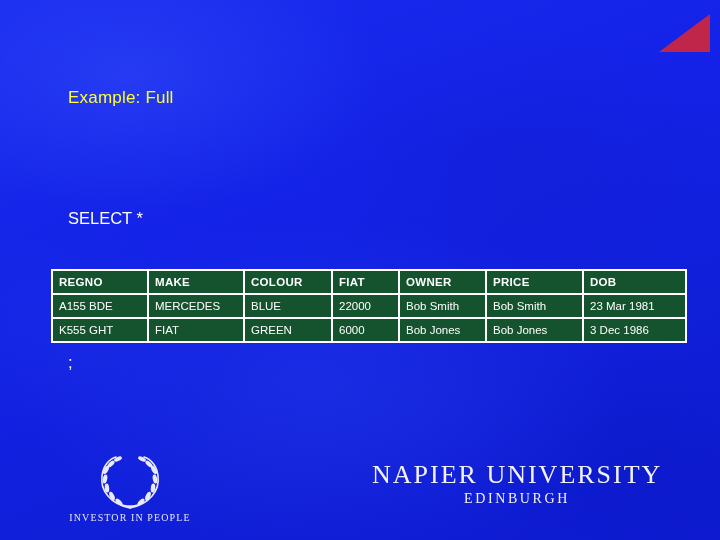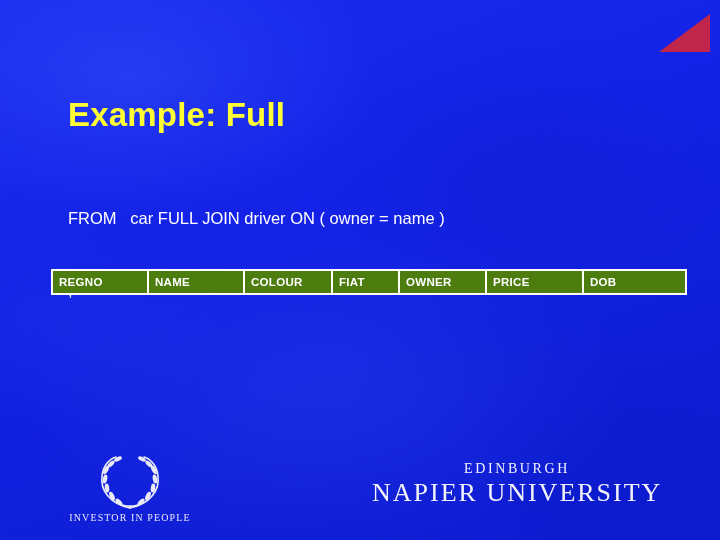--- a/index.html
+++ b/index.html
@@ -35,23 +35,23 @@
     width: 0;
     height: 0;
     border-left: 51px solid transparent;
     border-bottom: 38px solid #c0264a;
   }
 
   
   #title {
     position: absolute;
     left: 68px;
-    top: 96px;
-    font-size: 33px;
-    font-weight: bold;
+    top: 88px;
+    font-size: 17px;
+    font-weight: normal;
     color: #ffff33;
     letter-spacing: 0.2px;
     white-space: nowrap;
   }
 
   
   #sql-block {
     position: absolute;
     left: 68px;
     top: 158px;
@@ -68,21 +68,21 @@
     left: 51px;
     top: 269px;
     width: 632px;
     border-collapse: separate;
     border-spacing: 2px;
     background: #ffffff;
     table-layout: fixed;
   }
   #results-table th,
   #results-table td {
-    background: #4d7c0f;
+    background: #14532d;
     color: #ffffff;
     height: 20px;
     padding: 1px 0 1px 6px;
     text-align: left;
     font-size: 11.5px;
     font-weight: normal;
     overflow: hidden;
     white-space: nowrap;
     vertical-align: middle;
   }
@@ -155,46 +155,65 @@
 </head>
 <body>
 
 <div id="slide">
 
   <div id="corner-triangle"></div>
 
   <div id="title">Example: Full</div>
 
   <div id="sql-block">
+    <div class="sql-line">SELECT *</div>
     <div class="sql-line">FROM   car FULL JOIN driver ON ( owner = name )</div>
     <div class="sql-line">;</div>
   </div>
 
   <table id="results-table">
     <colgroup>
       <col class="col-regno">
         <col class="col-make">
         <col class="col-colour">
       <col class="col-price">
         <col class="col-owner">
         <col class="col-name">
         <col class="col-dob">
     </colgroup>
     <thead>
       <tr>
         <th>REGNO</th>
-        <th>NAME</th>
+        <th>MAKE</th>
         <th>COLOUR</th>
         <th>FIAT</th>
         <th>OWNER</th>
         <th>PRICE</th>
         <th>DOB</th>
       </tr>
     </thead>
     <tbody id="results-body">
+        <tr>
+          <td>A155 BDE</td>
+          <td>MERCEDES</td>
+          <td>BLUE</td>
+          <td>22000</td>
+          <td>Bob Smith</td>
+          <td>Bob Smith</td>
+          <td>23 Mar 1981</td>
+        </tr>
+        <tr>
+          <td>K555 GHT</td>
+          <td>FIAT</td>
+          <td>GREEN</td>
+          <td>6000</td>
+          <td>Bob Jones</td>
+          <td>Bob Jones</td>
+          <td>3 Dec 1986</td>
+        </tr>
       </tbody>
   </table>
 
   <div id="iip-logo">
     <svg id="iip-wreath" viewBox="0 0 72 58">
       <g fill="none" stroke="#eaeaf6" stroke-width="1.6" stroke-linecap="round">
         <path d="M36 54 C 16 50, 6 36, 8 22 C 9 12, 15 5, 22 3"></path>
         <path d="M36 54 C 56 50, 66 36, 64 22 C 63 12, 57 5, 50 3"></path>
       </g>
       <g fill="#eaeaf6">
@@ -212,17 +231,17 @@
         <ellipse cx="47" cy="48" rx="4.4" ry="2.1" transform="rotate(136 47 48)"></ellipse>
         <ellipse cx="55" cy="10" rx="4.4" ry="2.1" transform="rotate(44 55 10)"></ellipse>
         <ellipse cx="48" cy="5" rx="4.2" ry="2.0" transform="rotate(26 48 5)"></ellipse>
       </g>
       <path d="M26 50 C 30 53, 42 53, 46 50" fill="none" stroke="#eaeaf6" stroke-width="2"></path>
     </svg>
     <div id="iip-text">INVESTOR IN PEOPLE</div>
   </div>
 
   <div id="napier-logo">
+    <div id="napier-name">NAPIER UNIVERSITY</div>
     <div id="napier-sub">EDINBURGH</div>
-    <div id="napier-name">NAPIER UNIVERSITY</div>
   </div>
 
 </div>
 
 </body></html>

